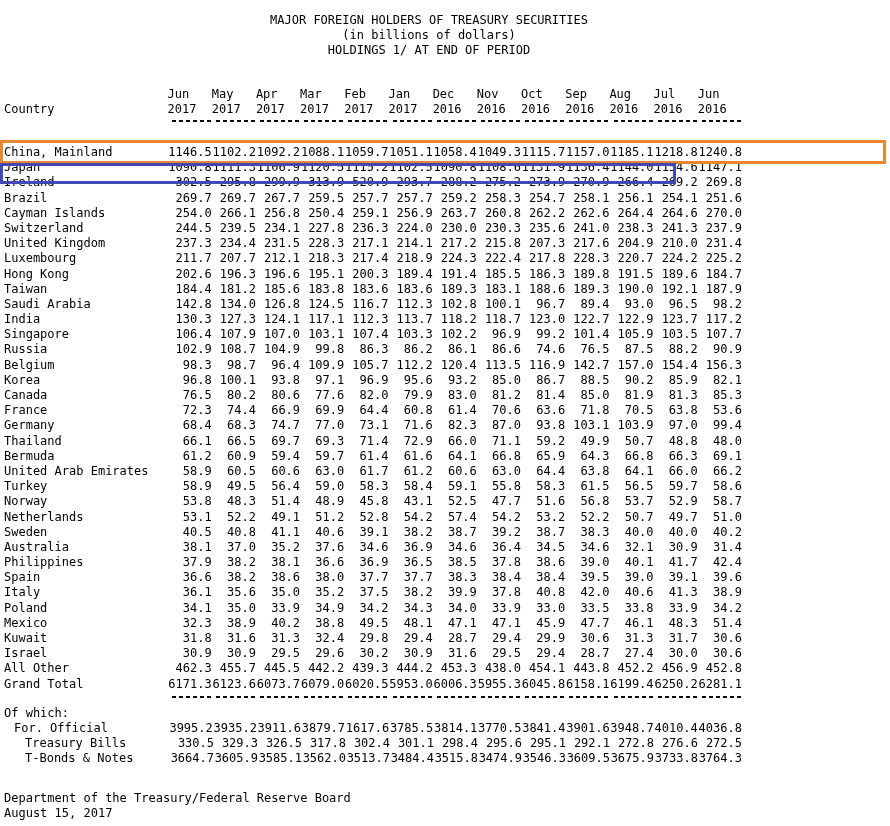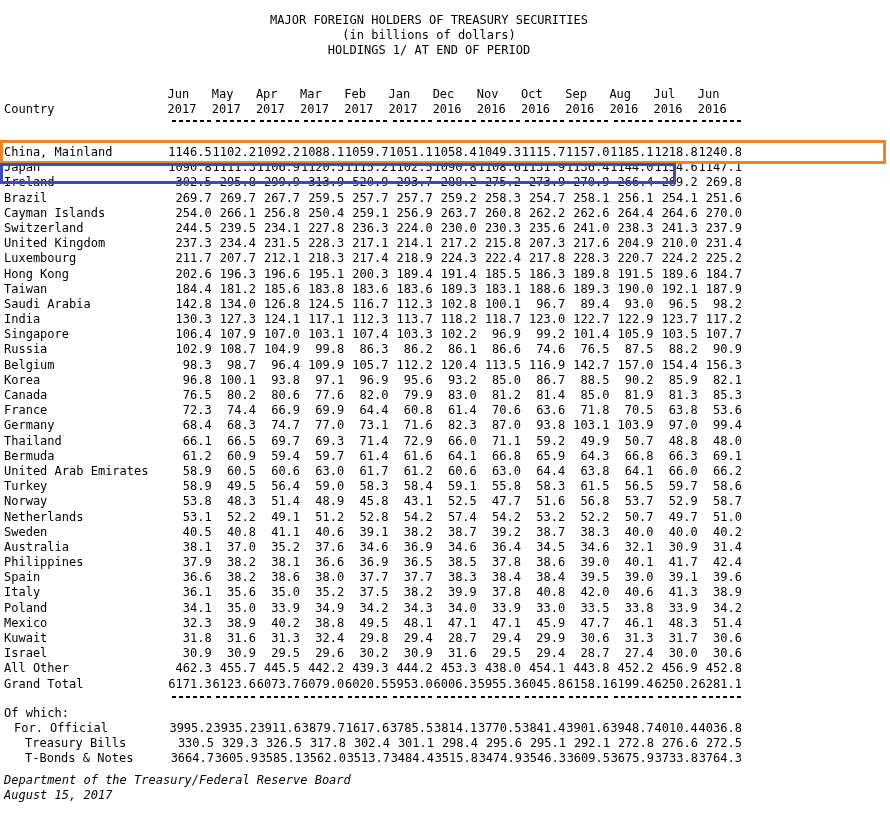--- a/index.html
+++ b/index.html
@@ -35,21 +35,21 @@
   .hl-orange { left: -4px; top: -5px; width: 886px; height: 24px; }
   .hl-blue   { left: -4px; top: 18px; width: 676px; height: 21px; }
 
   .dashrow { display: flex; margin-top: 1px; }
   .dspacer { width: 192px; }
   .dcell { width: 51.9px; display: flex; }
 
   .ofwhich { margin-top: 8px; }
   .owlabel { line-height: 15px; }
 
-  .footer { margin-top: 7px; font-style: italic; }
+  .footer { margin-top: 25px; }
   .footer div { line-height: 15px; }
 </style>
 </head>
 <body>
 
 <div class="doc">
 
   <div class="title">
     <div>MAJOR FOREIGN HOLDERS OF TREASURY SECURITIES</div>
     <div>(in billions of dollars)</div>

